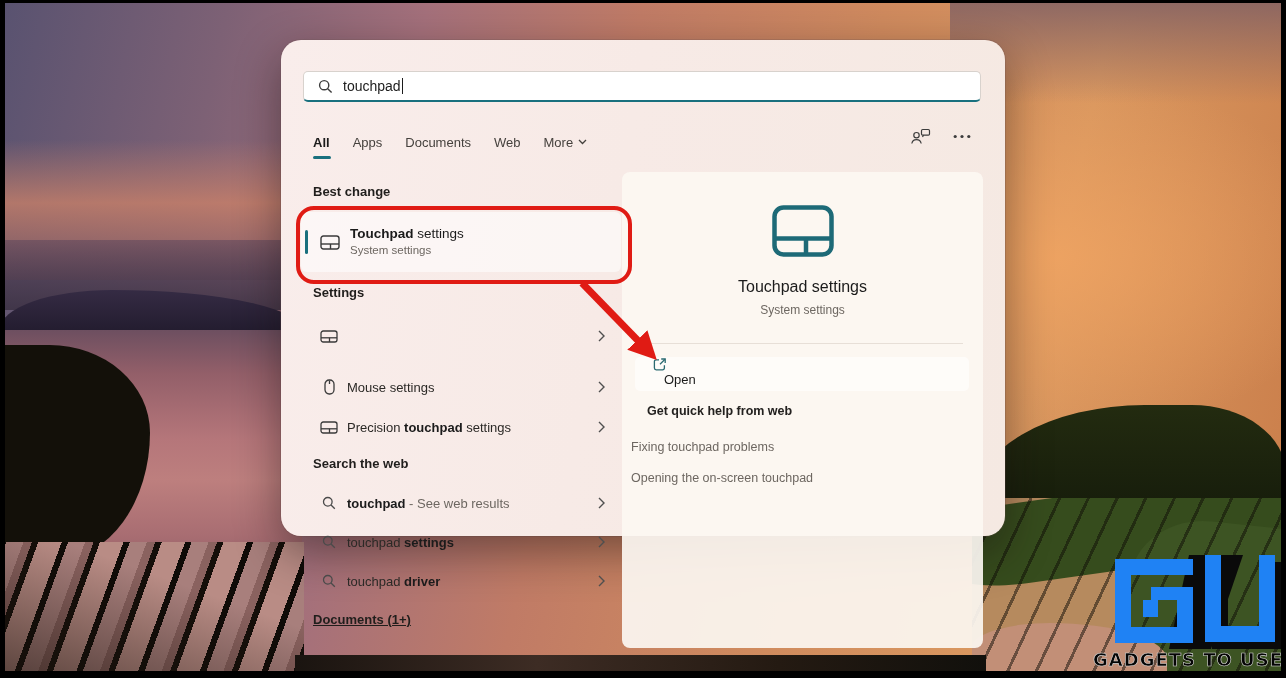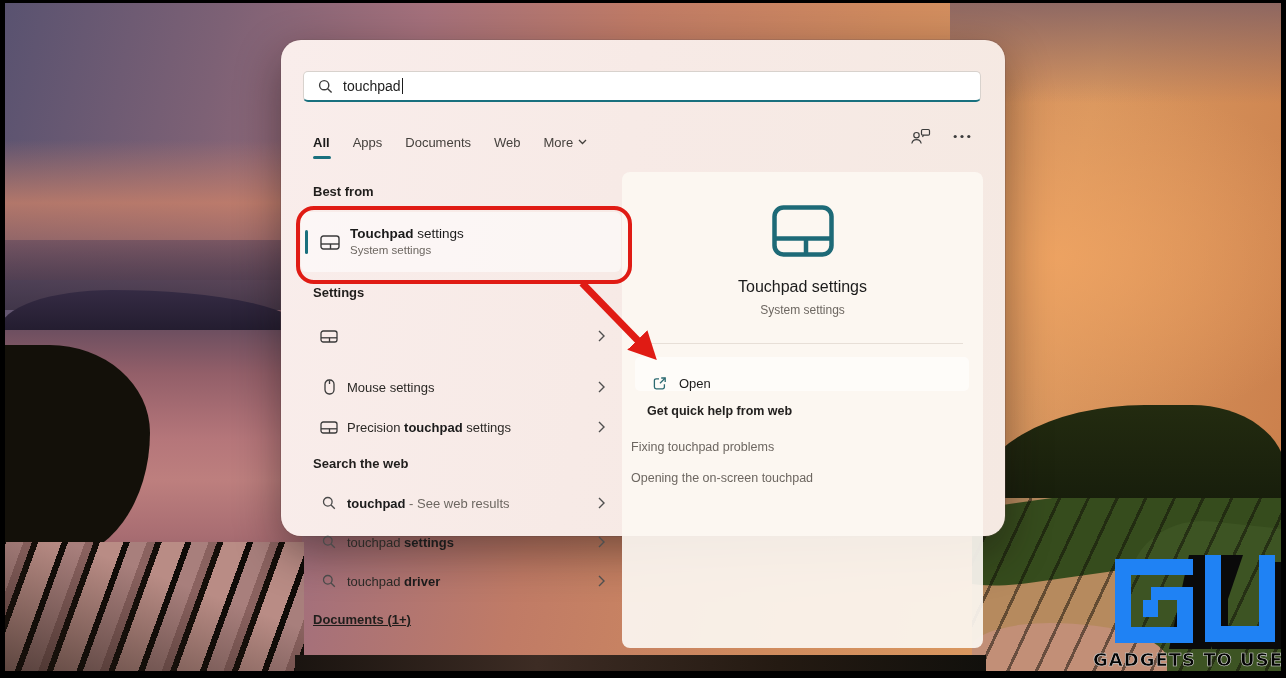--- a/index.html
+++ b/index.html
@@ -82,21 +82,21 @@
   .two-line .row-label{line-height:1.45;}
 
   
   .preview-card{position:absolute;left:341px;top:132px;width:361px;height:476px;
       background:rgba(252,247,242,.92);border-radius:8px;}
   .pv-icon{position:absolute;left:50%;top:33px;transform:translateX(-50%);}
   .pv-title{position:absolute;left:0;right:0;top:106px;text-align:center;font-size:16px;color:#1b1b1b;}
   .pv-sub{position:absolute;left:0;right:0;top:131px;text-align:center;font-size:12px;color:#6d6761;}
   .pv-divider{position:absolute;left:23px;right:20px;top:171px;height:1px;background:#e7dfd7;}
   .open-row{position:absolute;left:13px;top:185px;width:334px;height:34px;
-      background:rgba(255,255,255,.6);border-radius:5px;display:flex;align-items:flex-end;padding-left:17px;box-sizing:border-box;}
+      background:rgba(255,255,255,.6);border-radius:5px;display:flex;align-items:flex-start;padding-left:17px;box-sizing:border-box;flex-direction:column;}
   .open-row .row-label{margin-left:12px;font-size:13px;color:#1b1b1b;}
   .pv-help-title{position:absolute;left:25px;top:232px;font-size:12.5px;font-weight:700;color:#23211f;}
   .pv-link{position:absolute;left:9px;font-size:12.5px;color:#6d6761;}
 
   
   .annotation-rect{position:absolute;left:296px;top:206px;width:328px;height:70px;
       border:4px solid #e01b14;border-radius:18px;pointer-events:none;z-index:6;}
   .annotation-arrow{position:absolute;left:548px;top:255px;z-index:6;pointer-events:none;}
 
   
@@ -182,21 +182,21 @@
       </span>
       <span>
         <svg width="18" height="5" viewBox="0 0 18 5">
             <circle cx="2.2" cy="2.5" r="1.6" fill="#3c3c3c"></circle>
             <circle cx="9" cy="2.5" r="1.6" fill="#3c3c3c"></circle>
             <circle cx="15.8" cy="2.5" r="1.6" fill="#3c3c3c"></circle>
           </svg>
       </span>
     </div>
 
-    <div class="section-header" style="top:144px;">Best from</div>
+    <div class="section-header" style="top:144px;">Best change</div>
 
     <div class="bestmatch-item">
       <span class="bm-accent"></span>
       <span class="bm-icon">
         <svg width="20" height="15" viewBox="0 0 20 15">
             <rect x="1" y="1" width="18" height="13" rx="2.4" fill="none" stroke="#3a3a3a" stroke-width="1.4"></rect>
             <line x1="1" y1="9" x2="19" y2="9" stroke="#3a3a3a" stroke-width="1.4"></line>
             <line x1="10.5" y1="9" x2="10.5" y2="14" stroke="#3a3a3a" stroke-width="1.4"></line>
           </svg>
       </span>

